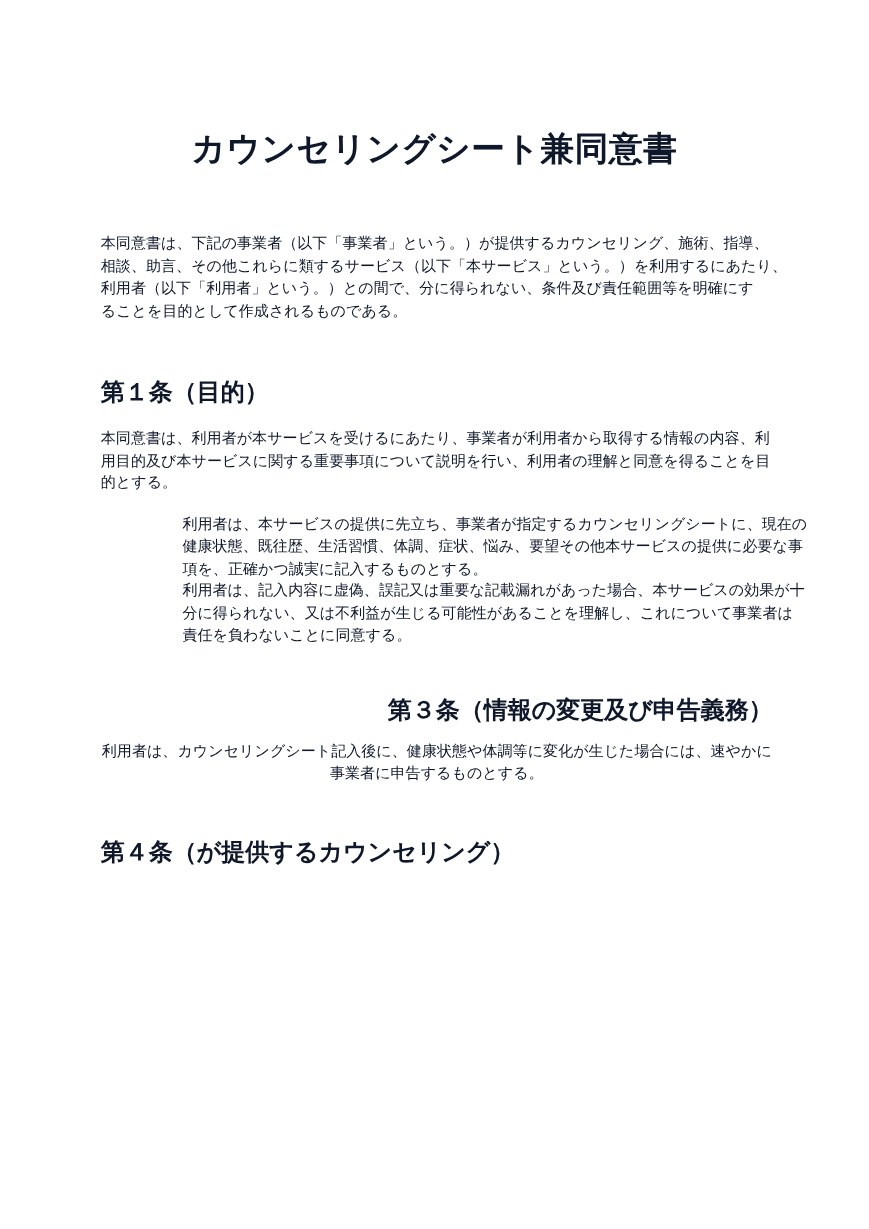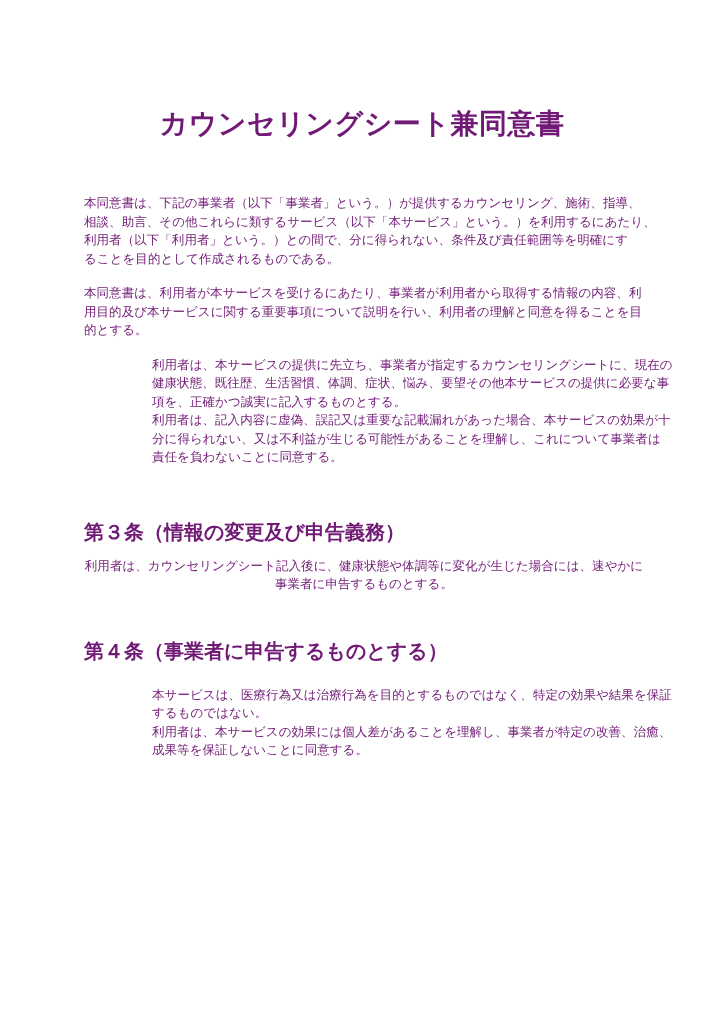--- a/index.html
+++ b/index.html
@@ -44,38 +44,39 @@
     font-size: 20px;
     line-height: 26px;
     font-weight: 700;
     white-space: pre;
   }
   .article .para { margin-top: 16px; }
   .article .para.indented { margin-left: 68px; }
 
   .article.a1 .art-heading { margin-top: 46px; }
   .article.a2 .art-heading { margin-top: 44px; }
-  .article.a3 .art-heading { margin-top: 52px; }
+  .article.a3 .art-heading { margin-top: 40px; text-align: right; }
   .article.a3 .para        { margin-top: 12px; text-align: center; }
   .article.a4 .art-heading { margin-top: 44px; }
   .article.a4 .para        { margin-top: 22px; }
 </style>
 </head>
 <body>
 
-<div class="page" style="background: rgb(255, 255, 255); color: #701a75;">
+<div class="page" style="background: rgb(255, 255, 255); color: #0f172a;">
 
   <h1 class="doc-title">カウンセリングシート兼同意書</h1>
 
   <p class="para intro">本同意書は、下記の事業者（以下「事業者」という。）が提供するカウンセリング、施術、指導、
 相談、助言、その他これらに類するサービス（以下「本サービス」という。）を利用するにあたり、
 利用者（以下「利用者」という。）との間で、分に得られない、条件及び責任範囲等を明確にす
 ることを目的として作成されるものである。</p>
 
   <section class="article a1">
+    <h2 class="art-heading">第１条（目的）</h2>
     <p class="para">本同意書は、利用者が本サービスを受けるにあたり、事業者が利用者から取得する情報の内容、利
 用目的及び本サービスに関する重要事項について説明を行い、利用者の理解と同意を得ることを目
 的とする。</p>
   </section>
 
   <section class="article a2">
     <p class="para indented">利用者は、本サービスの提供に先立ち、事業者が指定するカウンセリングシートに、現在の
 健康状態、既往歴、生活習慣、体調、症状、悩み、要望その他本サービスの提供に必要な事
 項を、正確かつ誠実に記入するものとする。
 利用者は、記入内容に虚偽、誤記又は重要な記載漏れがあった場合、本サービスの効果が十
@@ -83,20 +84,16 @@
 責任を負わないことに同意する。</p>
   </section>
 
   <section class="article a3">
     <h2 class="art-heading">第３条（情報の変更及び申告義務）</h2>
     <p class="para">利用者は、カウンセリングシート記入後に、健康状態や体調等に変化が生じた場合には、速やかに
 事業者に申告するものとする。</p>
   </section>
 
   <section class="article a4">
-    <h2 class="art-heading">第４条（事業者に申告するものとする）</h2>
-    <p class="para indented">本サービスは、医療行為又は治療行為を目的とするものではなく、特定の効果や結果を保証
-するものではない。
-利用者は、本サービスの効果には個人差があることを理解し、事業者が特定の改善、治癒、
-成果等を保証しないことに同意する。</p>
+    <h2 class="art-heading">第４条（が提供するカウンセリング）</h2>
   </section>
 
 </div>
 
 </body></html>

